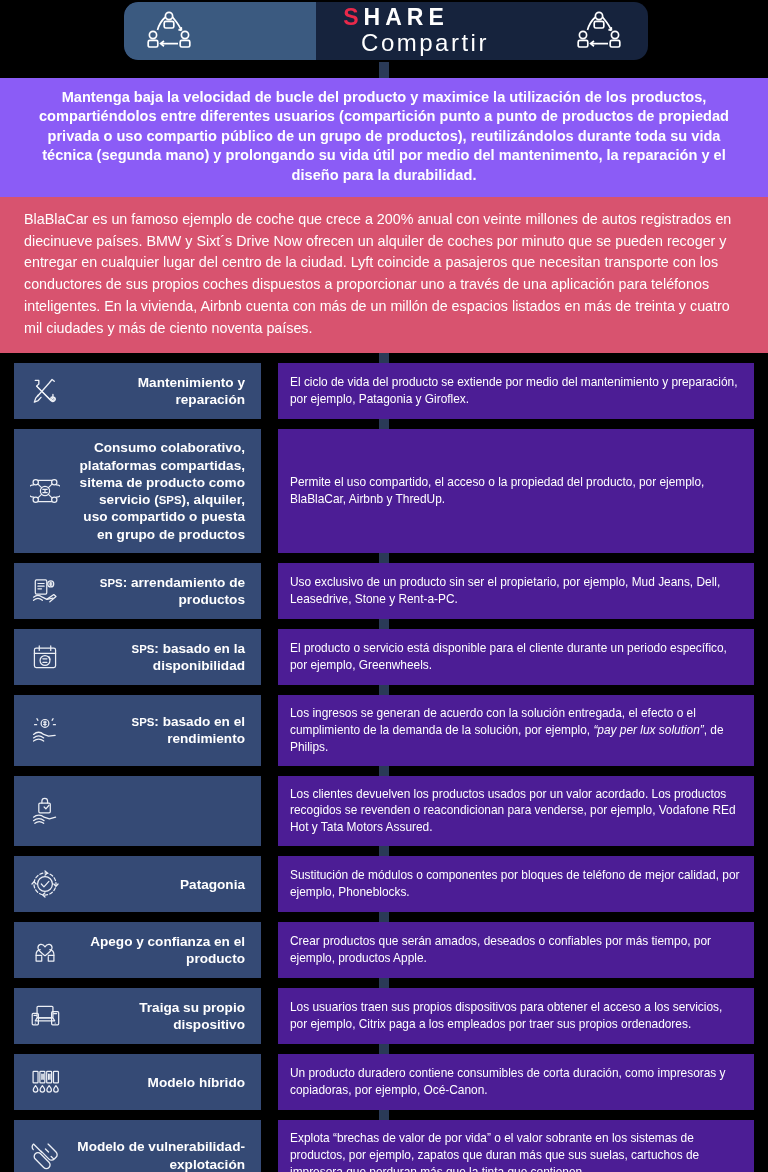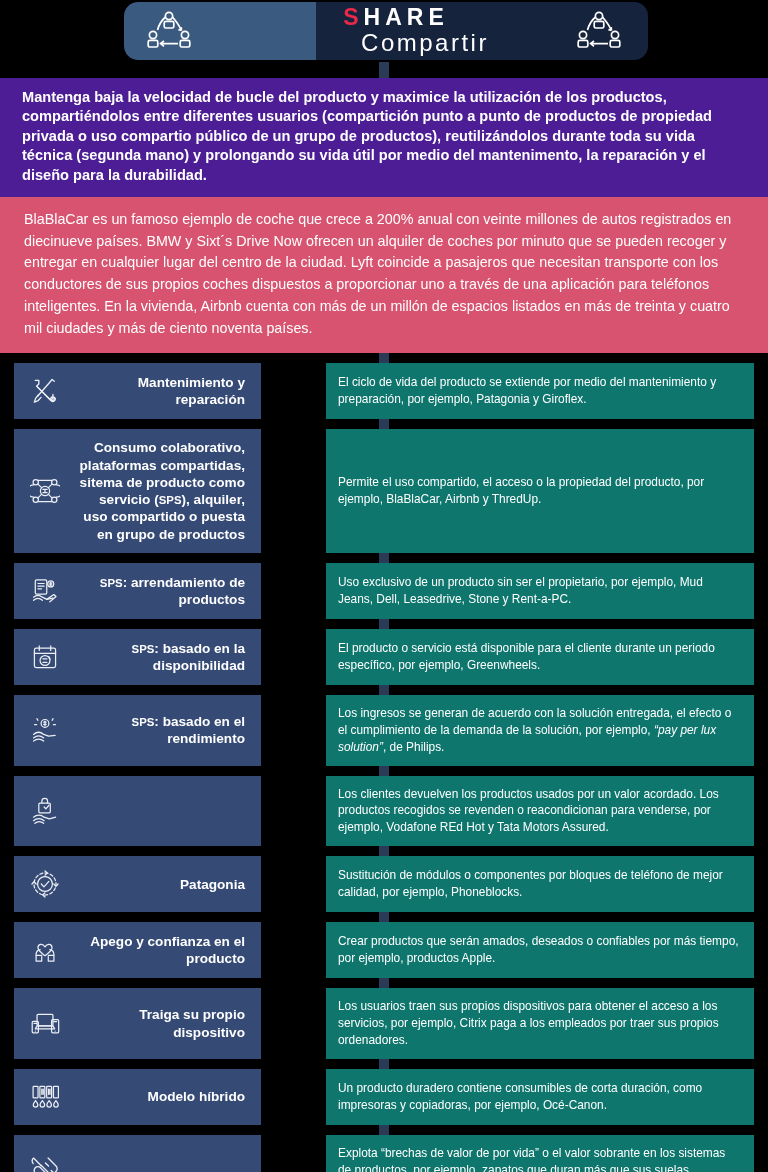--- a/index.html
+++ b/index.html
@@ -84,23 +84,23 @@
   .connector {
     width: 10px;
     background: #2a3a57;
     margin: 0 auto;
   }
   .conn-head { height: 16px; }
   .conn-row { height: 10px; }
 
   
   .intro-navy {
-    background: #4c1d95;
-    color: #ffffff;
-    text-align: left;
+    background: #8b5cf6;
+    color: #ffffff;
+    text-align: center;
     font-weight: bold;
     font-size: 14.6px;
     line-height: 1.33;
     padding: 10px 22px 12px 22px;
   }
   .intro-pink {
     background: #d8536f;
     color: #ffffff;
     text-align: left;
     font-size: 14.3px;
@@ -140,28 +140,27 @@
     text-align: right;
     color: #ffffff;
     font-weight: bold;
     font-size: 13.6px;
     line-height: 1.27;
     padding-right: 6px;
   }
   .label-text .sc { font-size: 11.4px; }
   .cell-desc {
     flex: 1;
-    background: #0f766e;
+    background: #4c1d95;
     color: #ffffff;
     font-size: 11.9px;
     line-height: 1.42;
     padding: 10px 14px 10px 12px;
     display: flex;
     align-items: center;
-    margin-left: 48px;
   }
   .cell-desc .inner { width: 100%; }
   .cell-desc em { font-style: italic; }
 
   .row.tall .cell-label { padding-top: 10px; padding-bottom: 10px; }
 </style>
 </head>
 <body>
 
 <div class="page">
@@ -413,20 +412,21 @@
       <div class="row">
         <div class="cell-label">
           <div class="cell-icon">
             <svg viewBox="0 0 34 34" width="30" height="30" fill="none" stroke="#eceff5" stroke-width="1.5" stroke-linecap="round" stroke-linejoin="round">
       <path d="M20.5 3.5 l9 9 a4.2 4.2 0 0 1 0 6 l-2 2 a4.2 4.2 0 0 1 -6 0 l-9 -9"></path>
       <path d="M13 12.5 l-9 -9 a4.2 4.2 0 0 0 -0.3 6.3"></path>
       <path d="M12 14.5 l9.5 9.5 a4.2 4.2 0 0 1 0 6 a4.2 4.2 0 0 1 -6 0 l-9.5 -9.5 a4.2 4.2 0 0 1 0 -6 a4.2 4.2 0 0 1 6 0 z"></path>
       <path d="M17.5 9 l3.5 3.5 M24 17.5 l2.5 2.5"></path>
     </svg>
           </div>
+          <div class="label-text">Modelo de vulnerabilidad-explotación</div>
         </div>
         <div class="cell-desc">
           <div class="inner">Explota “brechas de valor de por vida” o el valor sobrante en los sistemas de productos, por ejemplo, zapatos que duran más que sus suelas, cartuchos de impresora que perduran más que la tinta que contienen.</div>
         </div>
       </div>
     </div>
 
 </div>
 
 </body></html>

